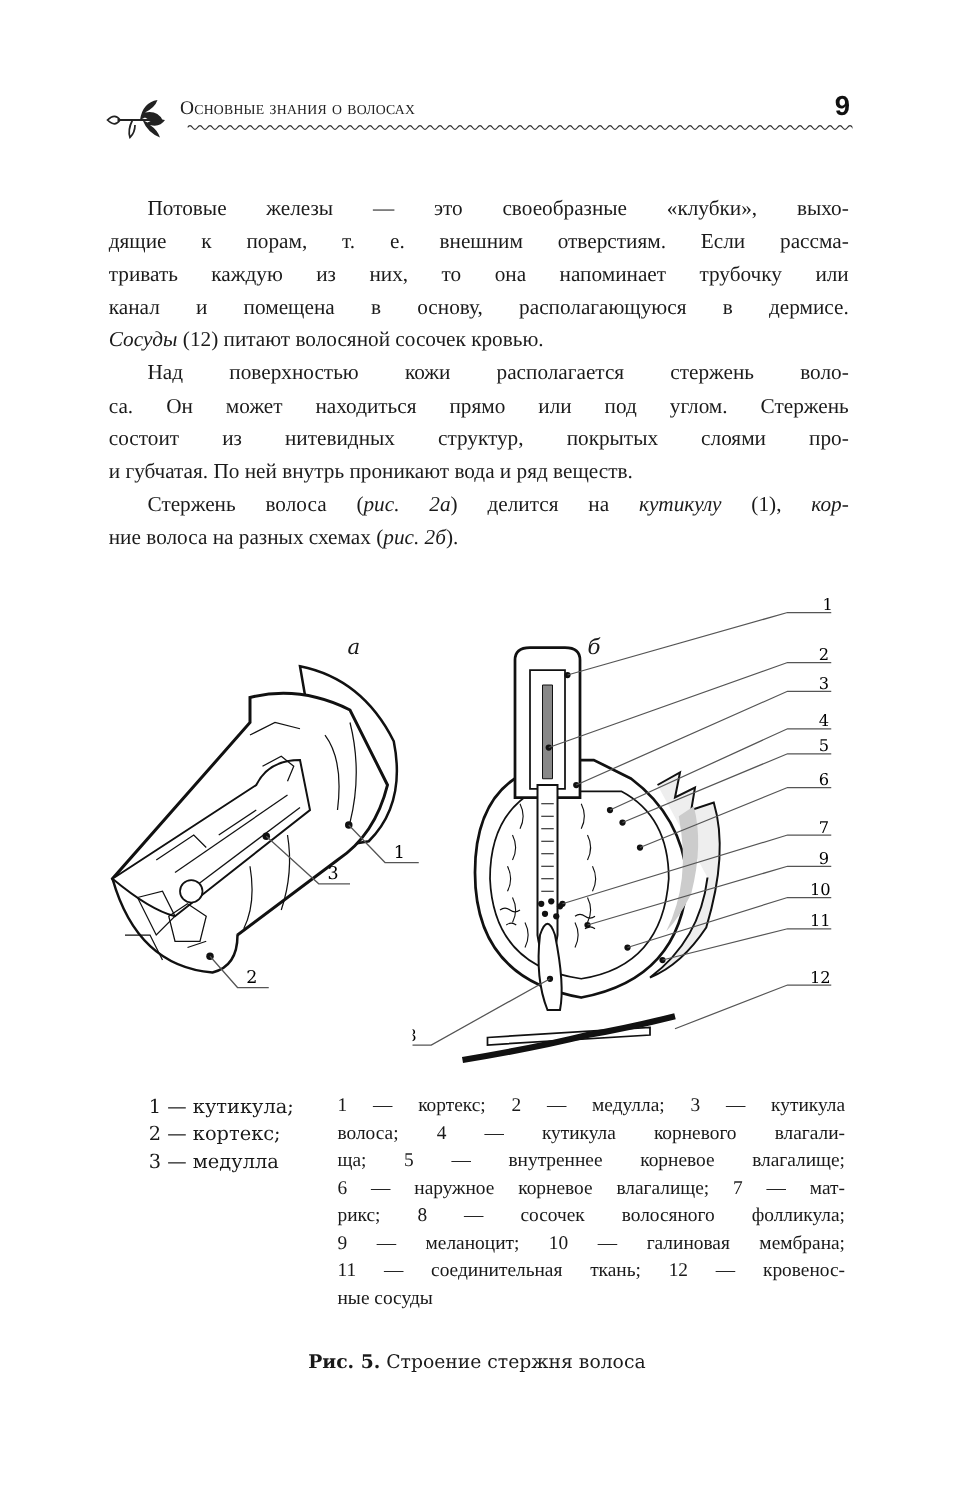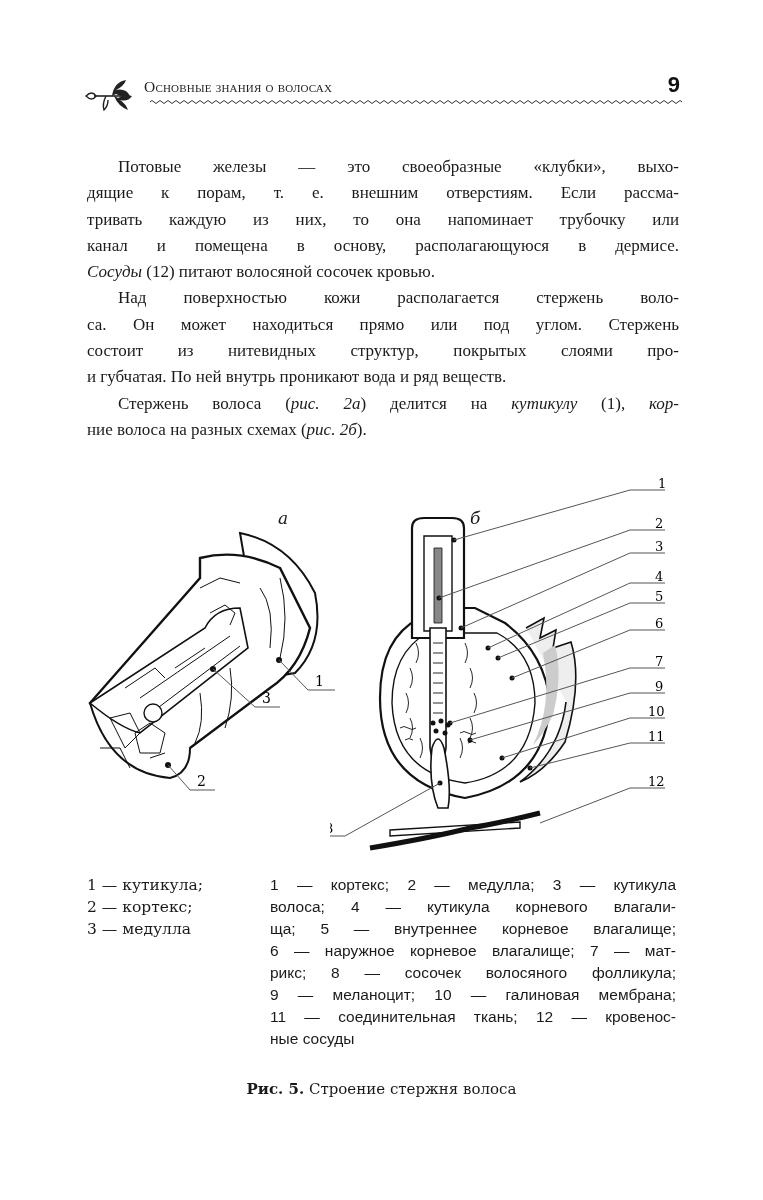--- a/index.html
+++ b/index.html
@@ -17,23 +17,23 @@
                font-size: 17px; line-height: 26.3px; text-align: justify; font-family: Liberation Serif, serif; margin-top: 18px; }
   .body-text .line { display: block; text-align: justify; text-align-last: justify; white-space: nowrap; }
   .body-text .line.last { text-align-last: left; }
   .body-text .ind { padding-left: 31px; }
   .body-text em { font-style: italic; }
 
   .figure { position: absolute; left: 80px; top: 478px; width: 620px; height: 380px; }
   .fig-label { position: absolute; font-style: italic; font-size: 17px; font-family: "DejaVu Serif", serif; }
 
   .legend-a { position: absolute; left: 87px; top: 874px; font-size: 15.5px; line-height: 22px; font-family: "DejaVu Serif", serif; }
-  .legend-a div { white-space: nowrap; }
+  .legend-a div { white-space: nowrap; margin-left: 32px; }
   .legend-b { position: absolute; left: 270px; top: 874px; width: 406px; font-size: 15.5px; line-height: 22px;
-              font-family: Liberation Sans, sans-serif; }
+              font-family: Liberation Serif, serif; }
   .legend-b .line { display:block; white-space: nowrap; text-align: justify; text-align-last: justify; }
   .legend-b .line.last { text-align-last: left; }
 
   .caption { position: absolute; left: 0; width: 763px; top: 1080px; text-align: center; font-size: 15px;
              font-family: "DejaVu Serif", serif; }
   .caption b { font-weight: bold; }
   svg text { font-family: "DejaVu Serif", serif; }
 </style>
 </head>
 <body>

